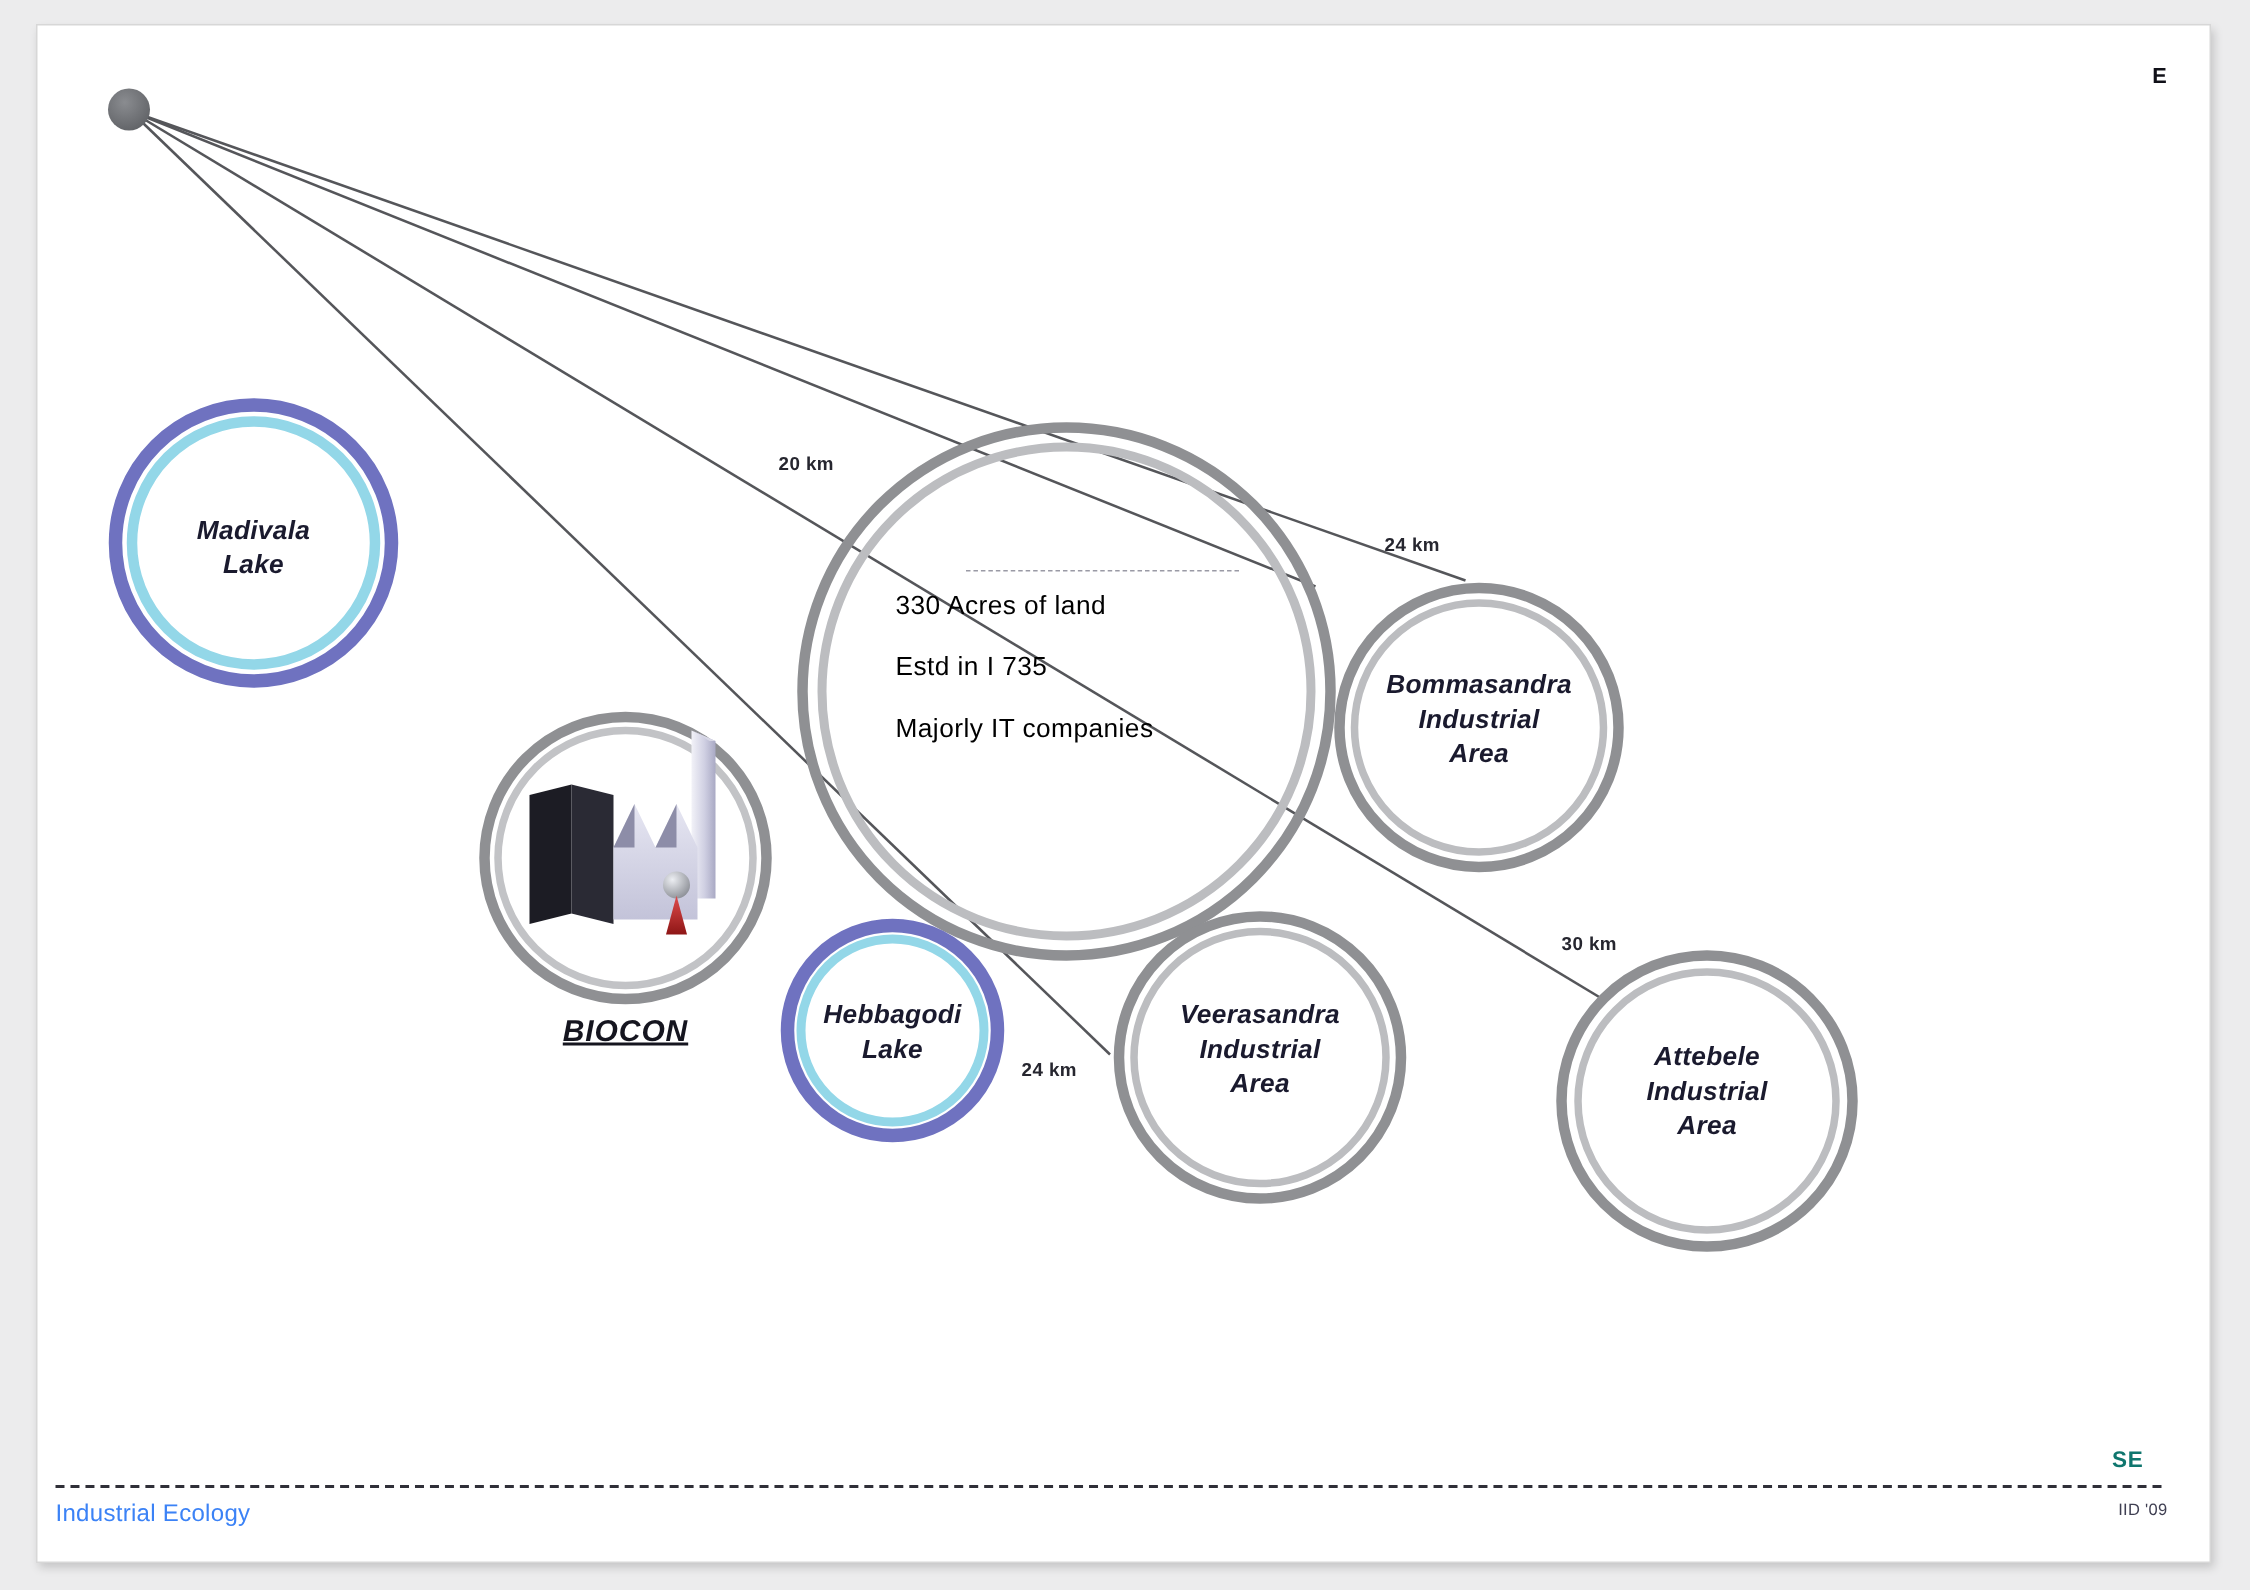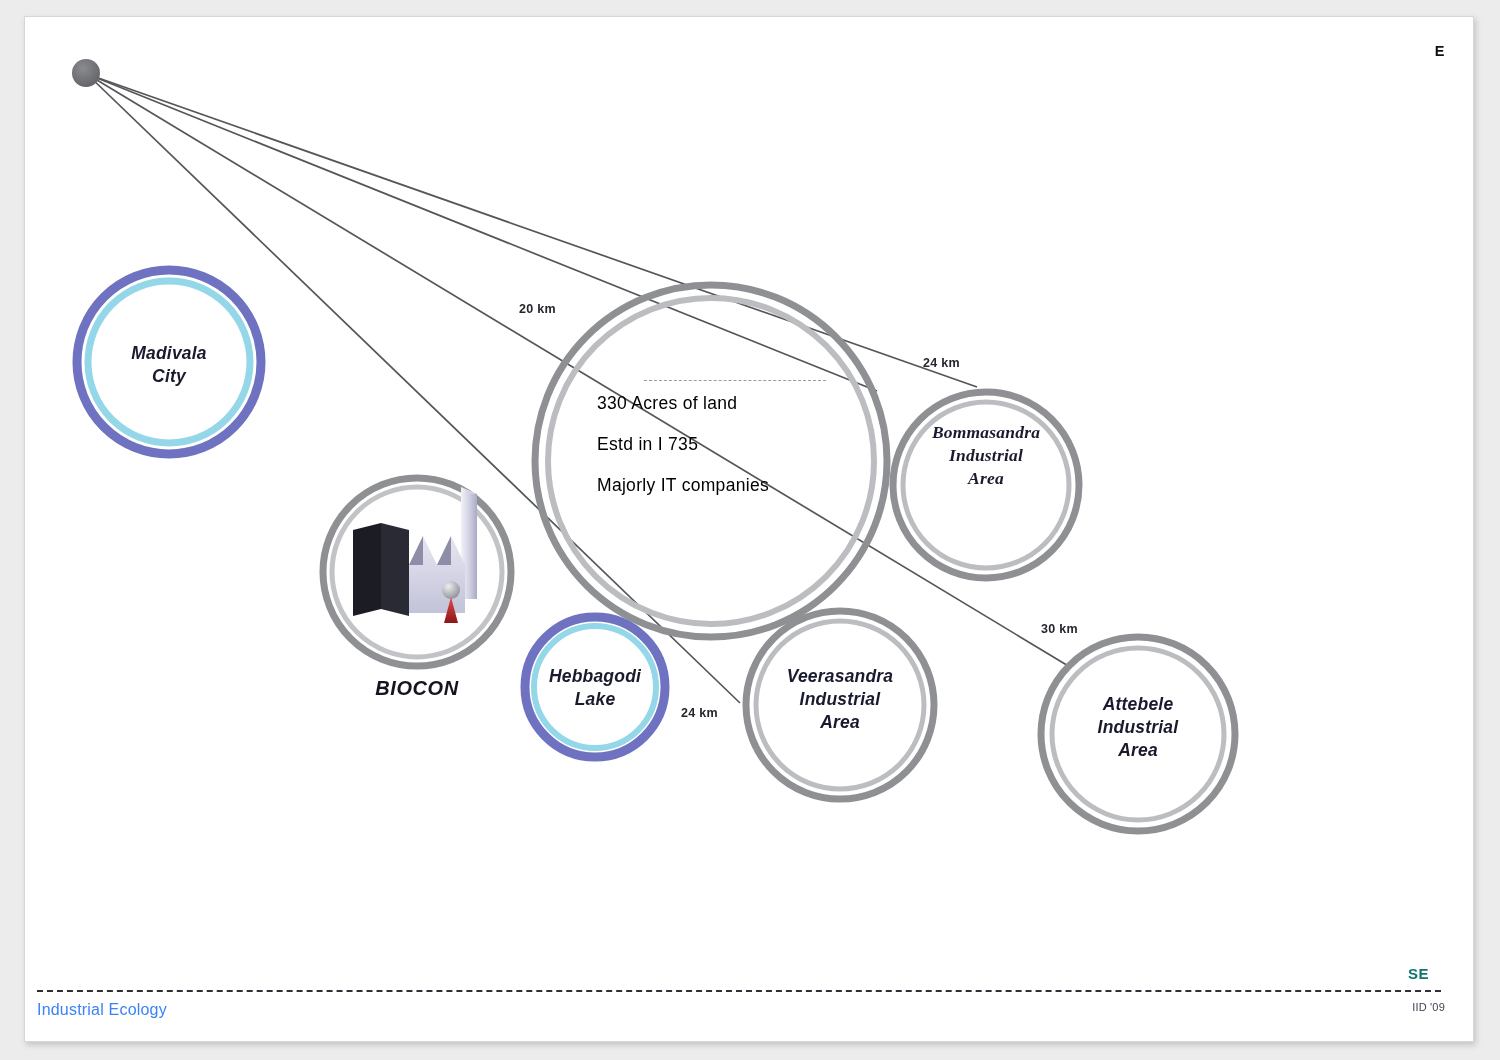--- a/index.html
+++ b/index.html
@@ -68,21 +68,21 @@
     letter-spacing:0.3px;
     white-space:nowrap;
   }
 
   
   #biocon-cap{
     position:absolute;
     left:302px;top:660px;width:180px;
     text-align:center;
     font-size:20px;font-weight:bold;font-style:italic;
-    color:#15151f;letter-spacing:0.6px;
+    color:#15151f;letter-spacing:0.6px;text-decoration:underline;
   }
 
   
   #marker-e{
     position:absolute;right:28px;top:26px;
     font-size:14.5px;font-weight:bold;color:#101018;
     font-style:normal;letter-spacing:0.5px;
   }
   #marker-se{
     position:absolute;right:44px;top:948px;
@@ -186,26 +186,26 @@
       <circle cx="815" cy="688" r="84" fill="#ffffff" stroke="#bcbdc0" stroke-width="5"></circle>
     </g>
 
     <g>
       <circle cx="1113" cy="717" r="97" fill="#ffffff" stroke="#8f9093" stroke-width="7"></circle>
       <circle cx="1113" cy="717" r="86" fill="#ffffff" stroke="#bcbdc0" stroke-width="5"></circle>
     </g>
   </svg>
 
   <div class="lbl node-label" style="left:74px;top:325px;width:140px;">Madivala
-City</div>
+Lake</div>
 
   <div class="lbl node-label" style="left:500px;top:648px;width:140px;">Hebbagodi
 Lake</div>
 
-  <div class="lbl node-label" style="left:871px;top:404px;width:180px;font-family:Liberation Serif, serif;">Bommasandra
+  <div class="lbl node-label" style="left:871px;top:428px;width:180px;">Bommasandra
 Industrial
 Area</div>
 
   <div class="lbl node-label" style="left:735px;top:648px;width:160px;">Veerasandra
 Industrial
 Area</div>
 
   <div class="lbl node-label" style="left:1033px;top:676px;width:160px;">Attebele
 Industrial
 Area</div>

